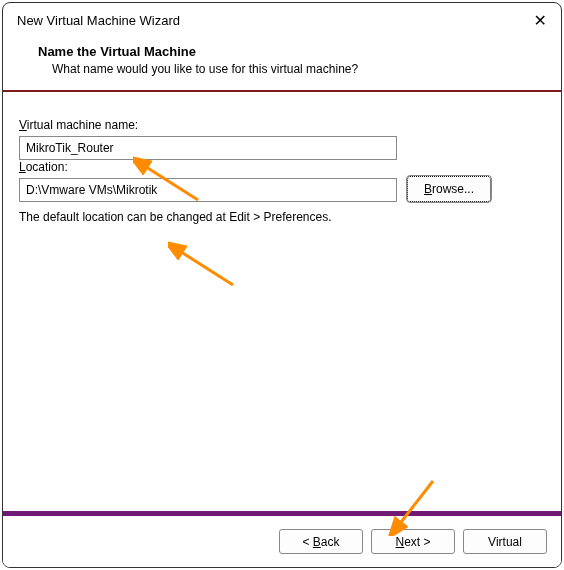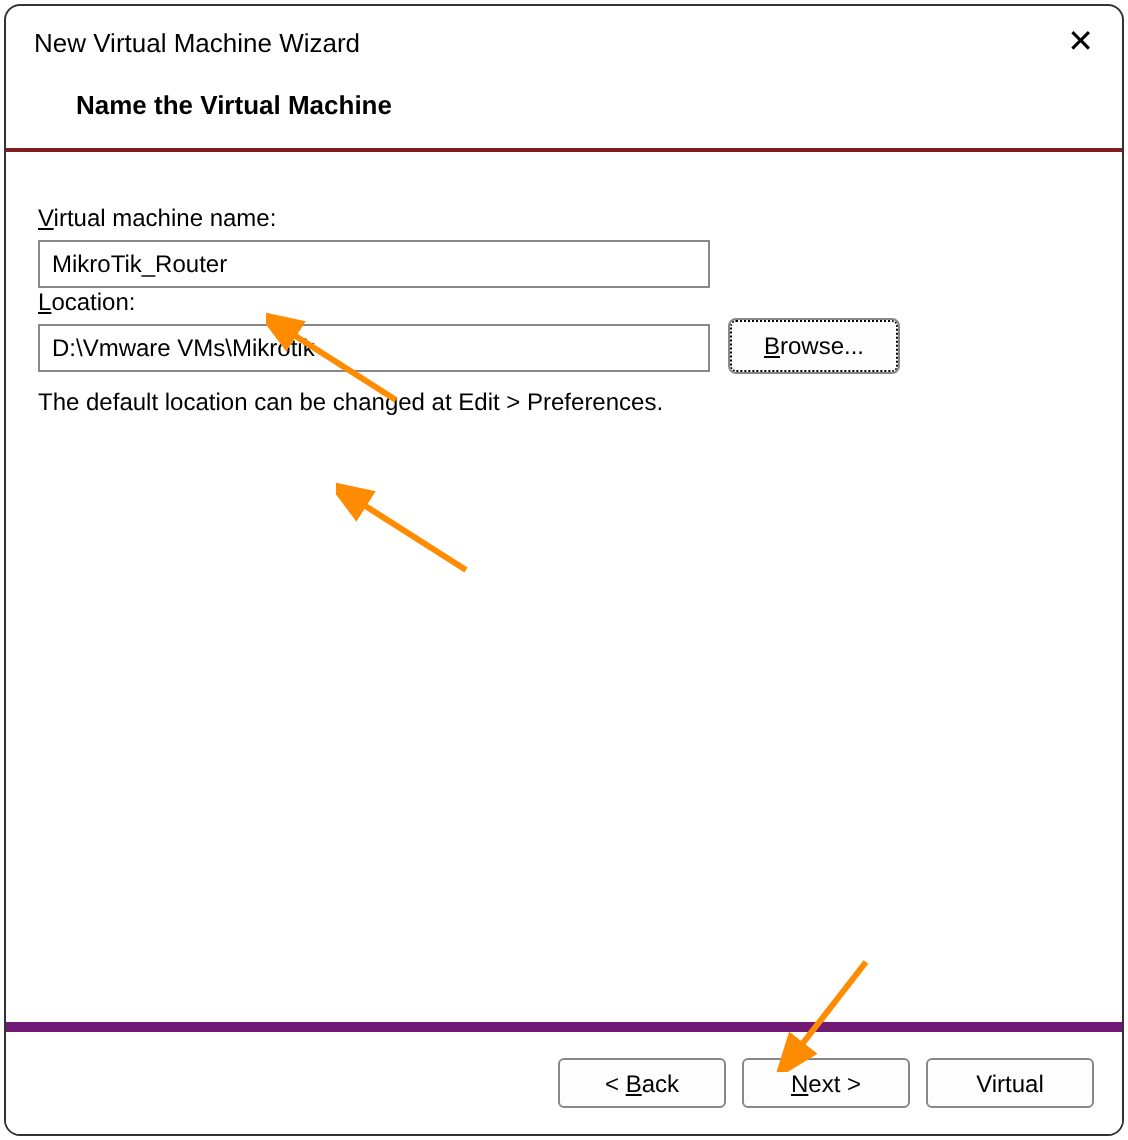--- a/index.html
+++ b/index.html
@@ -7,21 +7,21 @@
     .dialog { width: 560px; height: 566px; margin: 2px; border: 1px solid #333; border-radius: 8px; background: #fff; position: relative; overflow: hidden; }
     .titlebar { display: flex; align-items: center; justify-content: space-between; padding: 8px 14px 8px 14px; font-size: 13px; }
     .titlebar .title { color: #000; }
     .titlebar .close { font-size: 16px; cursor: pointer; font-family: Arial; color: #000; }
     .header { padding: 6px 22px 14px 35px; border-bottom: 2px solid #7f1d1d; }
     .header .heading { font-weight: bold; font-size: 13px; color: #000; }
     .header .subtext { padding-left: 14px; padding-top: 3px; color: #000; font-size: 12px; }
     .content { padding: 26px 16px 10px 16px; }
     .field-label { color: #000; font-size: 12px; }
     .field-label .ul { text-decoration: underline; }
-    .text-input { width: 336px; height: 24px; border: 1px solid #888; padding: 2px 6px; font-size: 12px; font-family: inherit; margin-top: 4px; background: #fff; }
+    .text-input { width: 378px; height: 24px; border: 1px solid #888; padding: 2px 6px; font-size: 12px; font-family: inherit; margin-top: 4px; background: #fff; }
     .row { }
     .loc-row { display: flex; align-items: flex-end; gap: 10px; }
     .browse-btn { width: 84px; height: 26px; border: 1px dotted #000; outline: 1px solid #888; background: #fdfdfd; font-size: 12px; font-family: inherit; cursor: pointer; border-radius: 3px; }
     .browse-btn .ul { text-decoration: underline; }
     .hint { margin-top: 8px; color: #000; font-size: 12px; }
     .footer { position: absolute; left: 0; right: 0; bottom: 0; border-top: 5px solid #701a75; padding: 13px 14px; display: flex; justify-content: flex-end; gap: 8px; background: #fff; }
     .btn { width: 84px; height: 25px; border: 1px solid #888; background: #fdfdfd; font-size: 12px; font-family: inherit; border-radius: 3px; cursor: pointer; }
     .btn .ul { text-decoration: underline; }
     .arrow { position: absolute; pointer-events: none; }
     .arrow svg { display: block; }
@@ -30,20 +30,21 @@
 <body>
 
 <div class="dialog">
   <div class="titlebar">
     <span class="title">New Virtual Machine Wizard</span>
     <span class="close">✕</span>
   </div>
 
   <div class="header">
     <div class="heading">Name the Virtual Machine</div>
+    <div class="subtext">What name would you like to use for this virtual machine?</div>
   </div>
 
   <div class="content">
     <div class="row">
       <div class="field-label"><span class="ul">V</span><span>irtual machine name:</span></div>
       <input type="text" class="text-input" value="MikroTik_Router" style="">
     </div>
 
     <div class="row">
       <div class="field-label"><span class="ul">L</span><span>ocation:</span></div>

